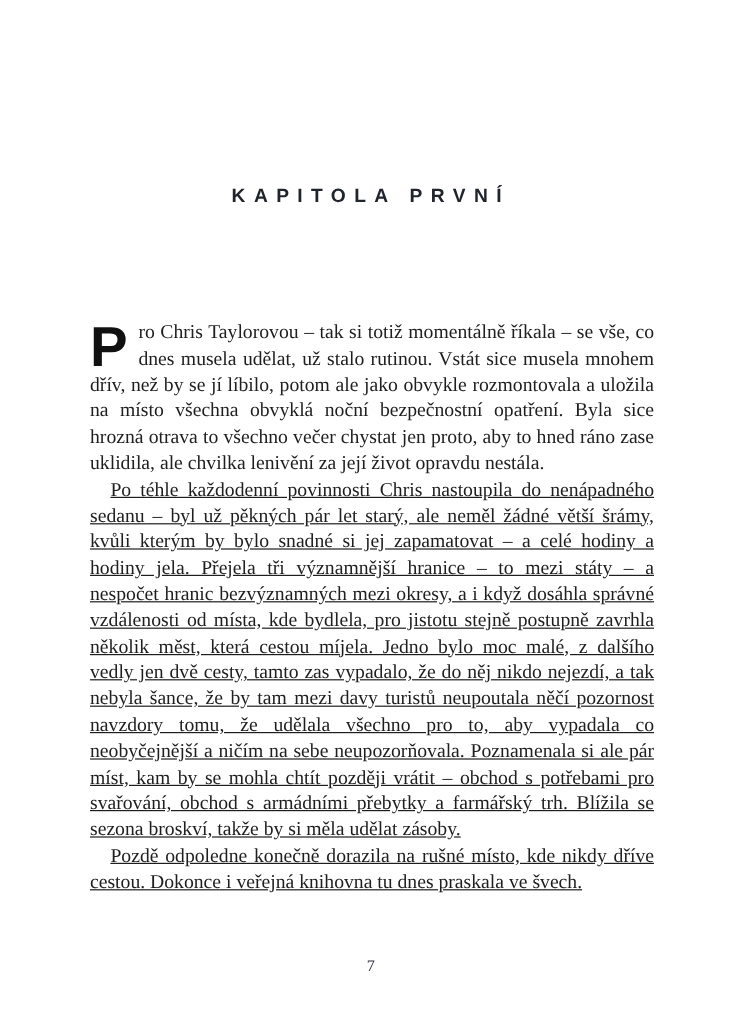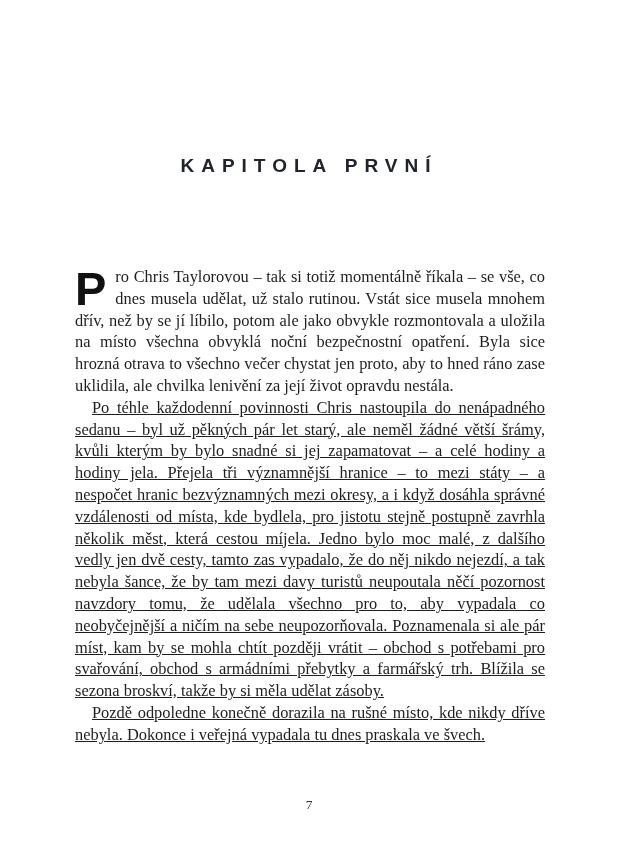--- a/index.html
+++ b/index.html
@@ -16,21 +16,21 @@
     font-family: "Liberation Serif", serif;
   }
   .chapter-title {
     position: absolute;
     top: 155px;
     left: 0;
     width: 100%;
     text-align: center;
     font-family: "Liberation Sans", sans-serif;
     font-weight: 700;
-    font-size: 19px;
+    font-size: 16px;
     letter-spacing: 7px;
     color: #20242b;
   }
   .body-text {
     position: absolute;
     top: 266px;
     left: 75px;
     width: 470px;
     font-family: "Liberation Serif", serif;
     font-size: 16.4px;
@@ -73,18 +73,18 @@
 
 <div class="page">
 
   <div class="chapter-title">KAPITOLA PRVNÍ</div>
 
   <div class="body-text">
     <p><span class="drop-cap">P</span><span>ro Chris Taylorovou – tak si totiž momentálně říkala – se vše, co dnes musela udělat, už stalo rutinou. Vstát sice musela mnohem dřív, než by se jí líbilo, potom ale jako obvykle rozmontovala a uložila na místo všechna obvyklá noční bezpečnostní opatření. Byla sice hrozná otrava to všechno večer chystat jen proto, aby to hned ráno zase uklidila, ale chvilka lenivění za její život opravdu nestála.</span></p>
 
     <p class="indented">Po téhle každodenní povinnosti Chris nastoupila do nenápadného sedanu – byl už pěkných pár let starý, ale neměl žádné větší šrámy, kvůli kterým by bylo snadné si jej zapamatovat – a celé hodiny a hodiny jela. Přejela tři významnější hranice – to mezi státy – a nespočet hranic bezvýznamných mezi okresy, a i když dosáhla správné vzdálenosti od místa, kde bydlela, pro jistotu stejně postupně zavrhla několik měst, která cestou míjela. Jedno bylo moc malé, z dalšího vedly jen dvě cesty, tamto zas vypadalo, že do něj nikdo nejezdí, a tak nebyla šance, že by tam mezi davy turistů neupoutala něčí pozornost navzdory tomu, že udělala všechno pro to, aby vypadala co neobyčejnější a ničím na sebe neupozorňovala. Poznamenala si ale pár míst, kam by se mohla chtít později vrátit – obchod s potřebami pro svařování, obchod s armádními přebytky a farmářský trh. Blížila se sezona broskví, takže by si měla udělat zásoby.</p>
 
-    <p class="indented">Pozdě odpoledne konečně dorazila na rušné místo, kde nikdy dříve nebyla. Dokonce i veřejná vypadala tu dnes praskala ve švech.</p>
+    <p class="indented">Pozdě odpoledne konečně dorazila na rušné místo, kde nikdy dříve cestou. Dokonce i veřejná knihovna tu dnes praskala ve švech.</p>
   </div>
 
   <div class="page-number">7</div>
 
 </div>
 
 </body></html>

